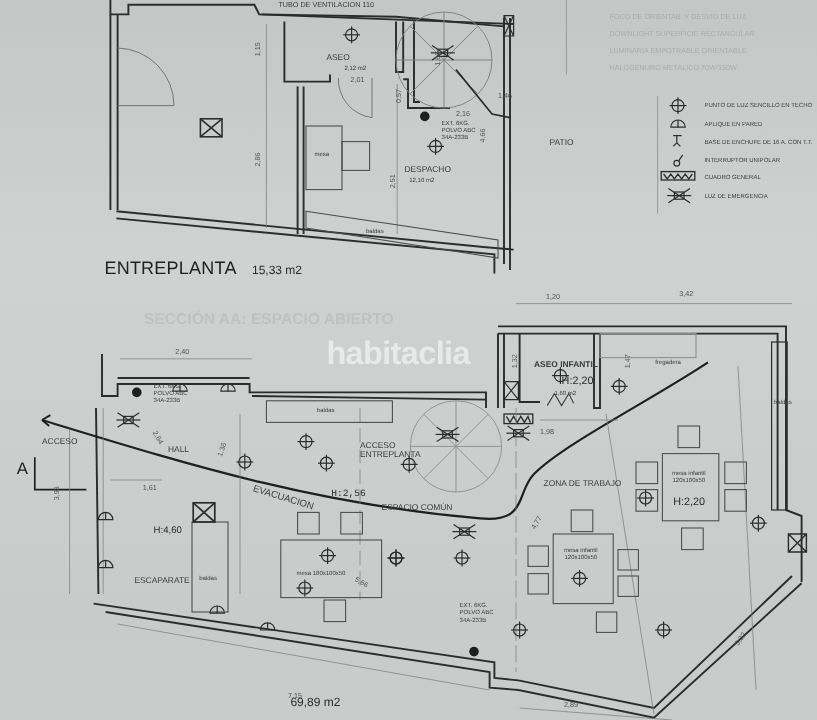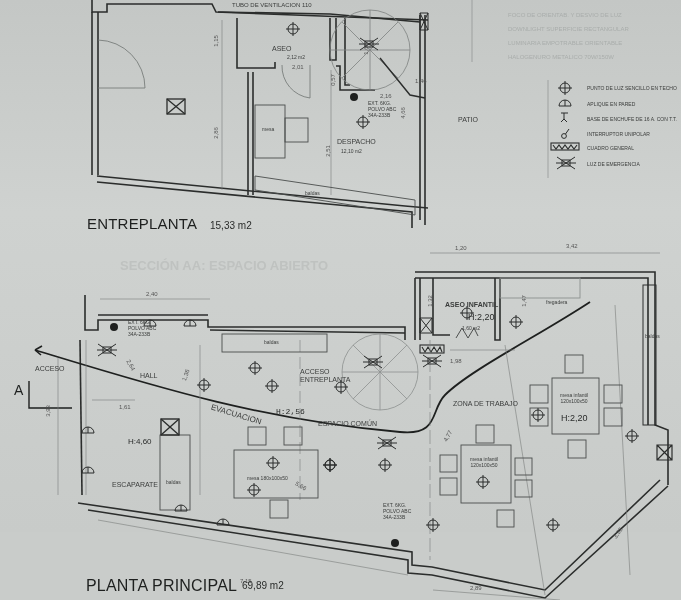--- a/index.html
+++ b/index.html
@@ -266,20 +266,21 @@
 </div>
 
 <div class="lbl legend-text" style="left:587px;top:85px;">PUNTO DE LUZ SENCILLO EN TECHO</div>
 <div class="lbl legend-text" style="left:587px;top:101px;">APLIQUE EN PARED</div>
 <div class="lbl legend-text" style="left:587px;top:116px;">BASE DE ENCHUFE DE 16 A. CON T.T.</div>
 <div class="lbl legend-text" style="left:587px;top:131px;">INTERRUPTOR UNIPOLAR</div>
 <div class="lbl legend-text" style="left:587px;top:145px;">CUADRO GENERAL</div>
 <div class="lbl legend-text" style="left:587px;top:161px;">LUZ DE EMERGENCIA</div>
 
 <div class="lbl" style="left:120px;top:258px;font-size:13px;font-weight:bold;color:#bfc2c0;">SECCIÓN AA: ESPACIO ABIERTO</div>
+<div class="watermark">habitaclia</div>
 
 <div class="lbl dim" style="left:146px;top:291px;">2,40</div>
 <div class="lbl dim" style="left:455px;top:245px;">1,20</div>
 <div class="lbl dim" style="left:566px;top:243px;">3,42</div>
 <div class="lbl dim" style="left:450px;top:358px;">1,98</div>
 <div class="lbl dim" style="left:119px;top:404px;">1,61</div>
 <div class="lbl dim" style="left:42px;top:408px;transform:rotate(-90deg);">3,93</div>
 <div class="lbl dim" style="left:240px;top:578px;">7,15</div>
 <div class="lbl dim" style="left:470px;top:585px;">2,89</div>
 <div class="lbl dim" style="left:612px;top:530px;transform:rotate(-55deg);">3,32</div>
@@ -323,16 +324,15 @@
 <div class="lbl room" style="left:445px;top:301px;font-size:7px;font-weight:bold;">ASEO INFANTIL</div>
 <div class="lbl" style="left:468px;top:312px;font-size:9px;">H:2,20</div>
 <div class="lbl tiny" style="left:462px;top:325px;">1,60 m2</div>
 <div class="lbl tiny" style="left:546px;top:299px;">fregadera</div>
 <div class="lbl tiny" style="left:645px;top:333px;">baldas</div>
 <div class="lbl tiny" style="left:383px;top:502px;">
   <div>EXT. 6KG.</div>
       <div>POLVO ABC</div>
       <div>34A-233B</div>
 </div>
-<div class="lbl title" style="left:86px;top:577px;font-size:16px;">PLANTA PRINCIPAL</div>
 <div class="lbl area" style="left:242px;top:580px;">69,89 m2</div>
 
 </div>
 
 </body></html>

